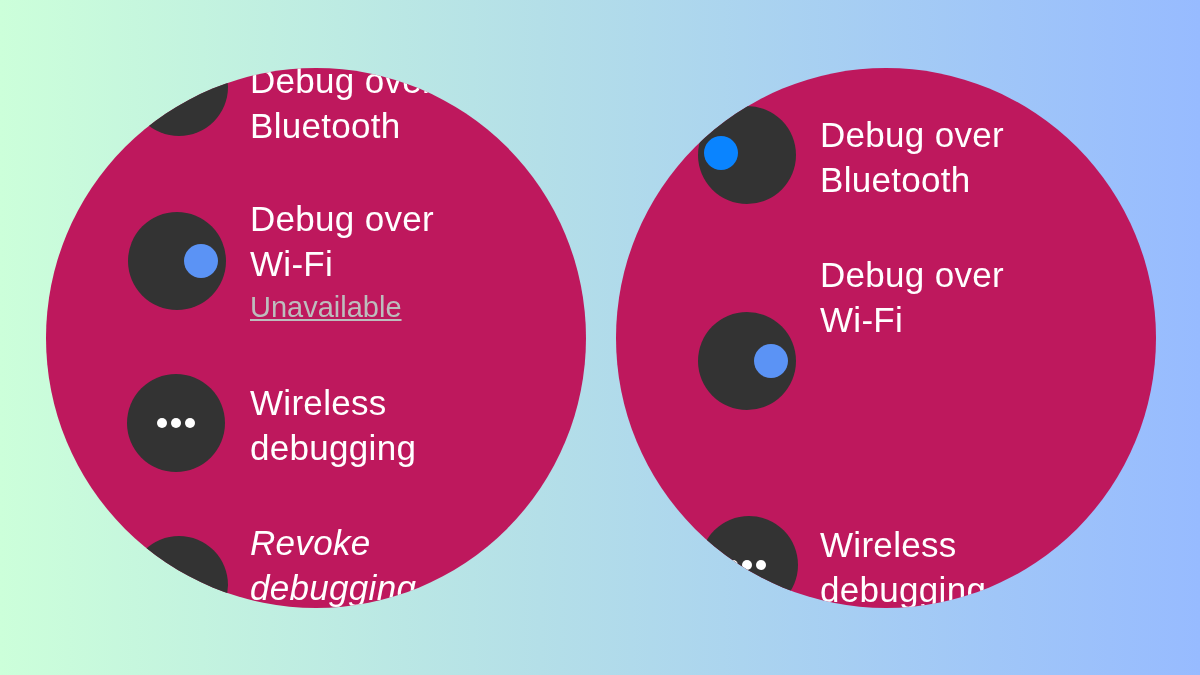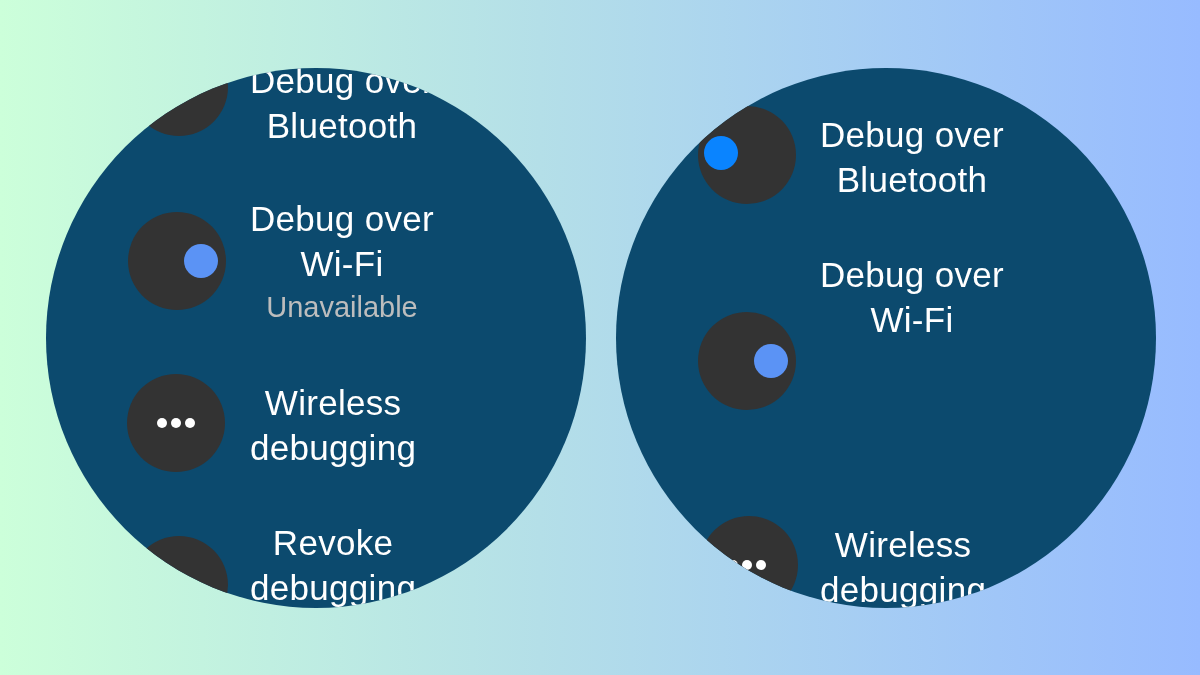--- a/index.html
+++ b/index.html
@@ -3,40 +3,40 @@
 <meta charset="utf-8">
 <style>
   html, body { margin:0; padding:0; }
   body {
     width:1200px; height:675px; overflow:hidden; position:relative;
     background: linear-gradient(90deg, #ccffda 0%, #b4dfe8 45%, #97bbff 100%);
     font-family: "Liberation Sans", "DejaVu Sans", sans-serif;
   }
   .watch {
     position:absolute; width:540px; height:540px; border-radius:50%;
-    background:#0c4a6e; overflow:hidden; top:68px;text-align:center;
+    background:#be185d; overflow:hidden; top:68px;
   }
   .watch.left { left:46px; }
   .watch.right { left:616px; }
   .item { position:absolute; left:0; width:540px; }
   .chip {
     position:absolute; width:98px; height:98px; border-radius:50%;
     background:#333333;
   }
   .knob {
     position:absolute; width:34px; height:34px; border-radius:50%;
   }
   .dots {
     position:absolute; left:0; top:0; width:100%; height:100%;
     display:flex; align-items:center; justify-content:center; gap:4px;
   }
   .dots span { width:10px; height:10px; border-radius:50%; background:#fff; display:block; }
   .text { position:absolute; left:204px; color:#fff; }
   .title { font-size:35px; line-height:45px; letter-spacing:0.3px; white-space:nowrap; }
-  .sub { font-size:29px; line-height:42px; color:#bdbdbd; white-space:nowrap; }
+  .sub { font-size:29px; line-height:42px; color:#bdbdbd; white-space:nowrap;text-decoration:underline; }
 </style>
 </head>
 <body>
 
 <div class="watch left">
 
   <div class="item" style="top:-60px;">
     <div class="chip" style="left:84px; top:30px;"></div>
     <div class="text" style="top:50px;">
       <div class="title">Debug over</div>
@@ -64,21 +64,21 @@
         </div>
     </div>
     <div class="text" style="top:0;">
       <div class="title">Wireless</div>
       <div class="title">debugging</div>
     </div>
   </div>
 
   <div class="item" style="top:452px;">
     <div class="chip" style="left:84px; top:16px;"></div>
-    <div class="text" style="top:0;">
+    <div class="text" style="top:0;font-style:italic;">
       <div class="title">Revoke</div>
       <div class="title">debugging</div>
     </div>
   </div>
 </div>
 
 <div class="watch right">
 
   <div class="item" style="top:44px;">
     <div class="chip" style="left:82px; top:-6px;">

